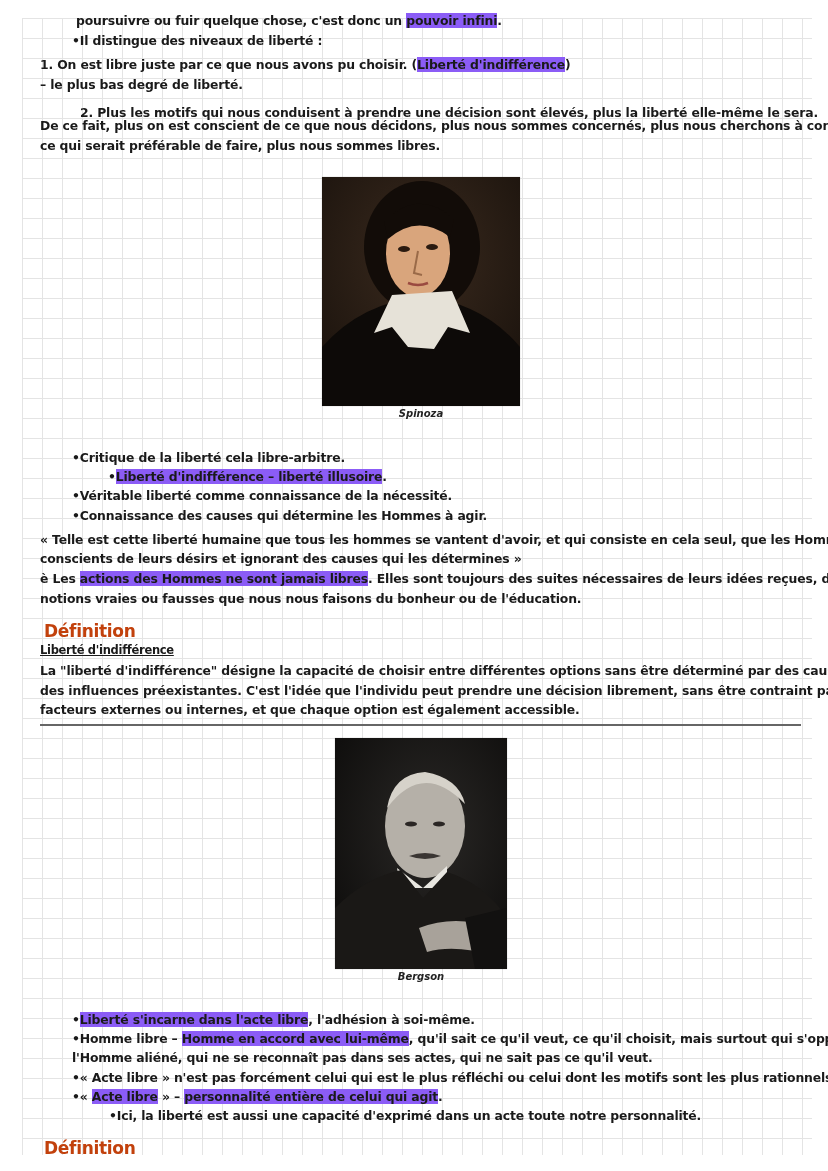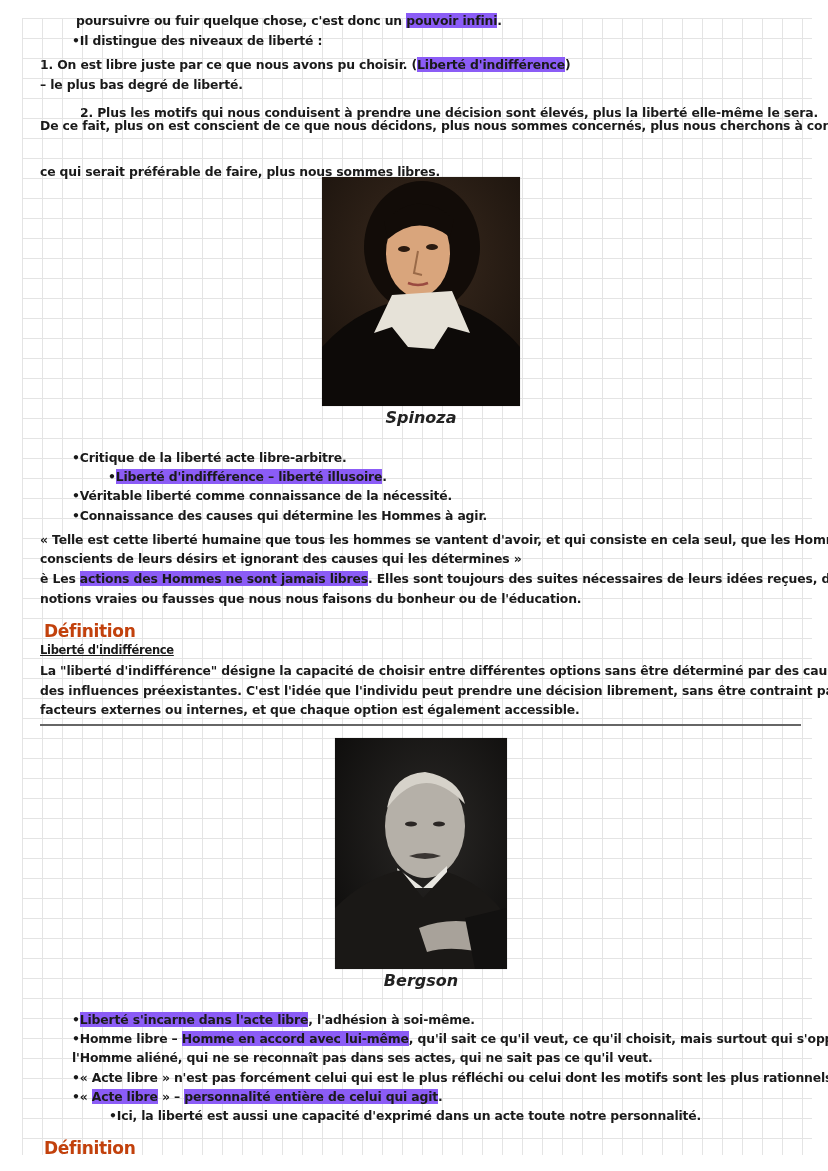--- a/index.html
+++ b/index.html
@@ -12,37 +12,37 @@
       linear-gradient(to right, #e4e4e4 1px, transparent 1px),
       linear-gradient(to bottom, #e4e4e4 1px, transparent 1px);
     background-size: 20px 20px;
   }
   .line {
     position: absolute; font-size: 12.4px; font-weight: bold; line-height: 20px;
     white-space: nowrap; letter-spacing: -0.15px;
   }
   .hl { background: #8b5cf6; }
   .photo { position: absolute; box-shadow: 0 0 1px rgba(0,0,0,0.3); }
-  .caption { position: absolute; font-style: italic; font-weight: bold; font-size: 16px; color: #222; text-align: center; }
+  .caption { position: absolute; font-style: italic; font-weight: bold; font-size: 10px; color: #222; text-align: center; }
   .def-title { position: absolute; font-size: 17px; font-weight: bold; color: #c2410c; letter-spacing: -0.3px; }
   .def-sub { position: absolute; font-size: 11.5px; font-weight: bold; text-decoration: underline; letter-spacing: -0.3px; }
   .rule { position: absolute; left: 40px; top: 724px; width: 761px; height: 2px; background: #666; }
 </style>
 </head>
 <body>
 
 <div class="grid"></div>
 
 <div class="line" style="left:76px;top:11px;"><span>poursuivre ou fuir quelque chose, c'est donc un </span><span class="hl">pouvoir infini</span><span>.</span></div>
 <div class="line" style="left:72px;top:31px;">•Il distingue des niveaux de liberté :</div>
 <div class="line" style="left:40px;top:55px;"><span>1.  On est libre juste par ce que nous avons pu choisir. (</span><span class="hl">Liberté d'indifférence</span><span>)</span></div>
 <div class="line" style="left:40px;top:75px;text-align:right;">– le plus bas degré de liberté.</div>
 <div class="line" style="left:40px;top:103px;margin-left:40px;">2.  Plus les motifs qui nous conduisent à prendre une décision sont élevés, plus la liberté elle-même le sera.</div>
 <div class="line" style="left:40px;top:116px;">De ce fait, plus on est conscient de ce que nous décidons, plus nous sommes concernés, plus nous cherchons à connaître</div>
-<div class="line" style="left:40px;top:136px;margin-top:26px;">ce qui serait préférable de faire, plus nous sommes libres.</div>
+<div class="line" style="left:40px;top:136px;">ce qui serait préférable de faire, plus nous sommes libres.</div>
 
 <div class="photo" style="left:322px;top:177px;width:198px;height:229px;" title="Portrait of Spinoza">
   <svg width="198" height="229" viewBox="0 0 198 229" xmlns="http://www.w3.org/2000/svg">
     <defs>
       <radialGradient id="bgS" cx="50%" cy="35%" r="70%">
         <stop offset="0%" stop-color="#3a2a1e"></stop>
           <stop offset="100%" stop-color="#1b130d"></stop>
       </radialGradient>
     </defs>
     <rect width="198" height="229" fill="url(#bgS)"></rect>
@@ -52,21 +52,21 @@
     <ellipse cx="82" cy="72" rx="6" ry="3" fill="#2a1a10"></ellipse>
     <ellipse cx="110" cy="70" rx="6" ry="3" fill="#2a1a10"></ellipse>
     <path d="M96 74 L92 96 L100 98" stroke="#9a6a48" stroke-width="2" fill="none"></path>
     <path d="M86 106 Q96 110 106 106" stroke="#9a4a40" stroke-width="2.5" fill="none"></path>
     <path d="M0 229 L0 170 Q40 125 100 120 Q160 125 198 170 L198 229 Z" fill="#0d0a08"></path>
     <path d="M70 118 L130 114 L148 156 L126 150 L112 172 L86 170 L70 150 L52 156 Z" fill="#e6e2d8"></path>
   </svg>
 </div>
 <div class="caption" style="left:322px;top:408px;width:198px;">Spinoza</div>
 
-<div class="line" style="left:72px;top:448px;">•Critique de la liberté acte libre-arbitre.</div>
+<div class="line" style="left:72px;top:448px;">•Critique de la liberté cela libre-arbitre.</div>
 <div class="line" style="left:72px;top:467px;margin-left:36px;"><span>•</span><span class="hl">Liberté d'indifférence – liberté illusoire</span><span>.</span></div>
 <div class="line" style="left:72px;top:486px;">•Véritable liberté comme connaissance de la nécessité.</div>
 <div class="line" style="left:72px;top:506px;">•Connaissance des causes qui détermine les Hommes à agir.</div>
 
 <div class="line" style="left:40px;top:530px;">« Telle est cette liberté humaine que tous les hommes se vantent d'avoir, et qui consiste en cela seul, que les Hommes sont</div>
 <div class="line" style="left:40px;top:549px;">conscients de leurs désirs et ignorant des causes qui les détermines »</div>
 <div class="line" style="left:40px;top:569px;"><span>è Les </span><span class="hl">actions des Hommes ne sont jamais libres</span><span>. Elles sont toujours des suites nécessaires de leurs idées reçues, de</span></div>
 <div class="line" style="left:40px;top:589px;">notions vraies ou fausses que nous nous faisons du bonheur ou de l'éducation.</div>
 
 <div class="def-title" style="left:44px;top:621px;">Définition</div>

